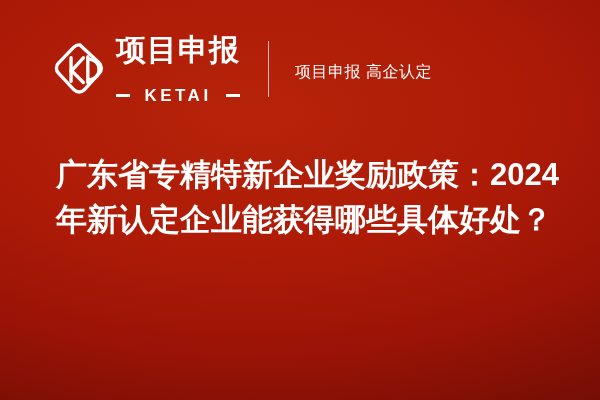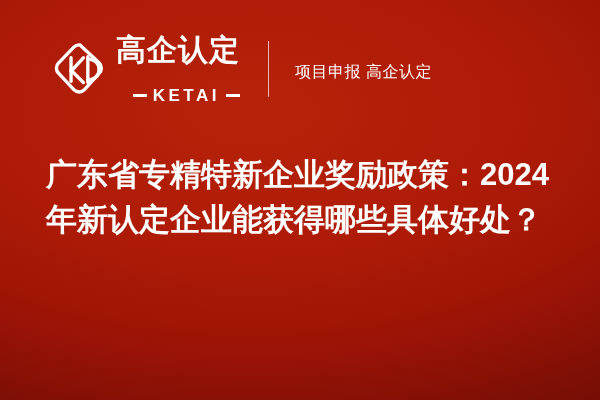--- a/index.html
+++ b/index.html
@@ -64,21 +64,21 @@
     font-weight: 700;
     letter-spacing: 1px;
     line-height: 1;
     font-family: "Liberation Sans", "DejaVu Sans", sans-serif;
     white-space: nowrap;
   }
 
   .logo-en-row {
     display: flex;
     align-items: center;
-    justify-content: flex-end;
+    justify-content: space-between;
     margin-top: 22px;
     width: 100%;
   }
 
   .logo-dash {
     display: block;
     width: 14px;
     height: 3px;
     background: #ffffff;
     flex: 0 0 auto;
@@ -126,21 +126,21 @@
     font-weight: 400;
     line-height: 1.2;
     letter-spacing: 0.5px;
     margin-top: 5px;
     white-space: nowrap;
   }
 
   
   .headline {
     position: absolute;
-    left: 46px;
+    left: 56px;
     top: 152px;
     width: 524px;
     color: #ffffff;
     font-size: 31px;
     font-weight: 700;
     line-height: 45px;
     letter-spacing: 0px;
     font-family: "Liberation Sans", "DejaVu Sans", sans-serif;
     word-break: break-all;
   }
@@ -165,21 +165,21 @@
             <path d="M34 52 L56 74"></path>
           </g>
           <g fill="none" stroke="#ffffff" stroke-width="6" stroke-linecap="round" stroke-linejoin="round">
             <path d="M64 28 L64 74"></path>
             <path d="M64 32 Q84 34 84 51 Q84 68 64 70"></path>
           </g>
         </svg>
       </span>
 
       <span class="logo-text">
-        <span class="logo-cn">高企认定</span>
+        <span class="logo-cn">项目申报</span>
         <span class="logo-en-row">
           <i class="logo-dash"></i>
           <span class="logo-en">KETAI</span>
           <i class="logo-dash"></i>
         </span>
       </span>
 
     </div>
 
     <div class="divider"></div>

